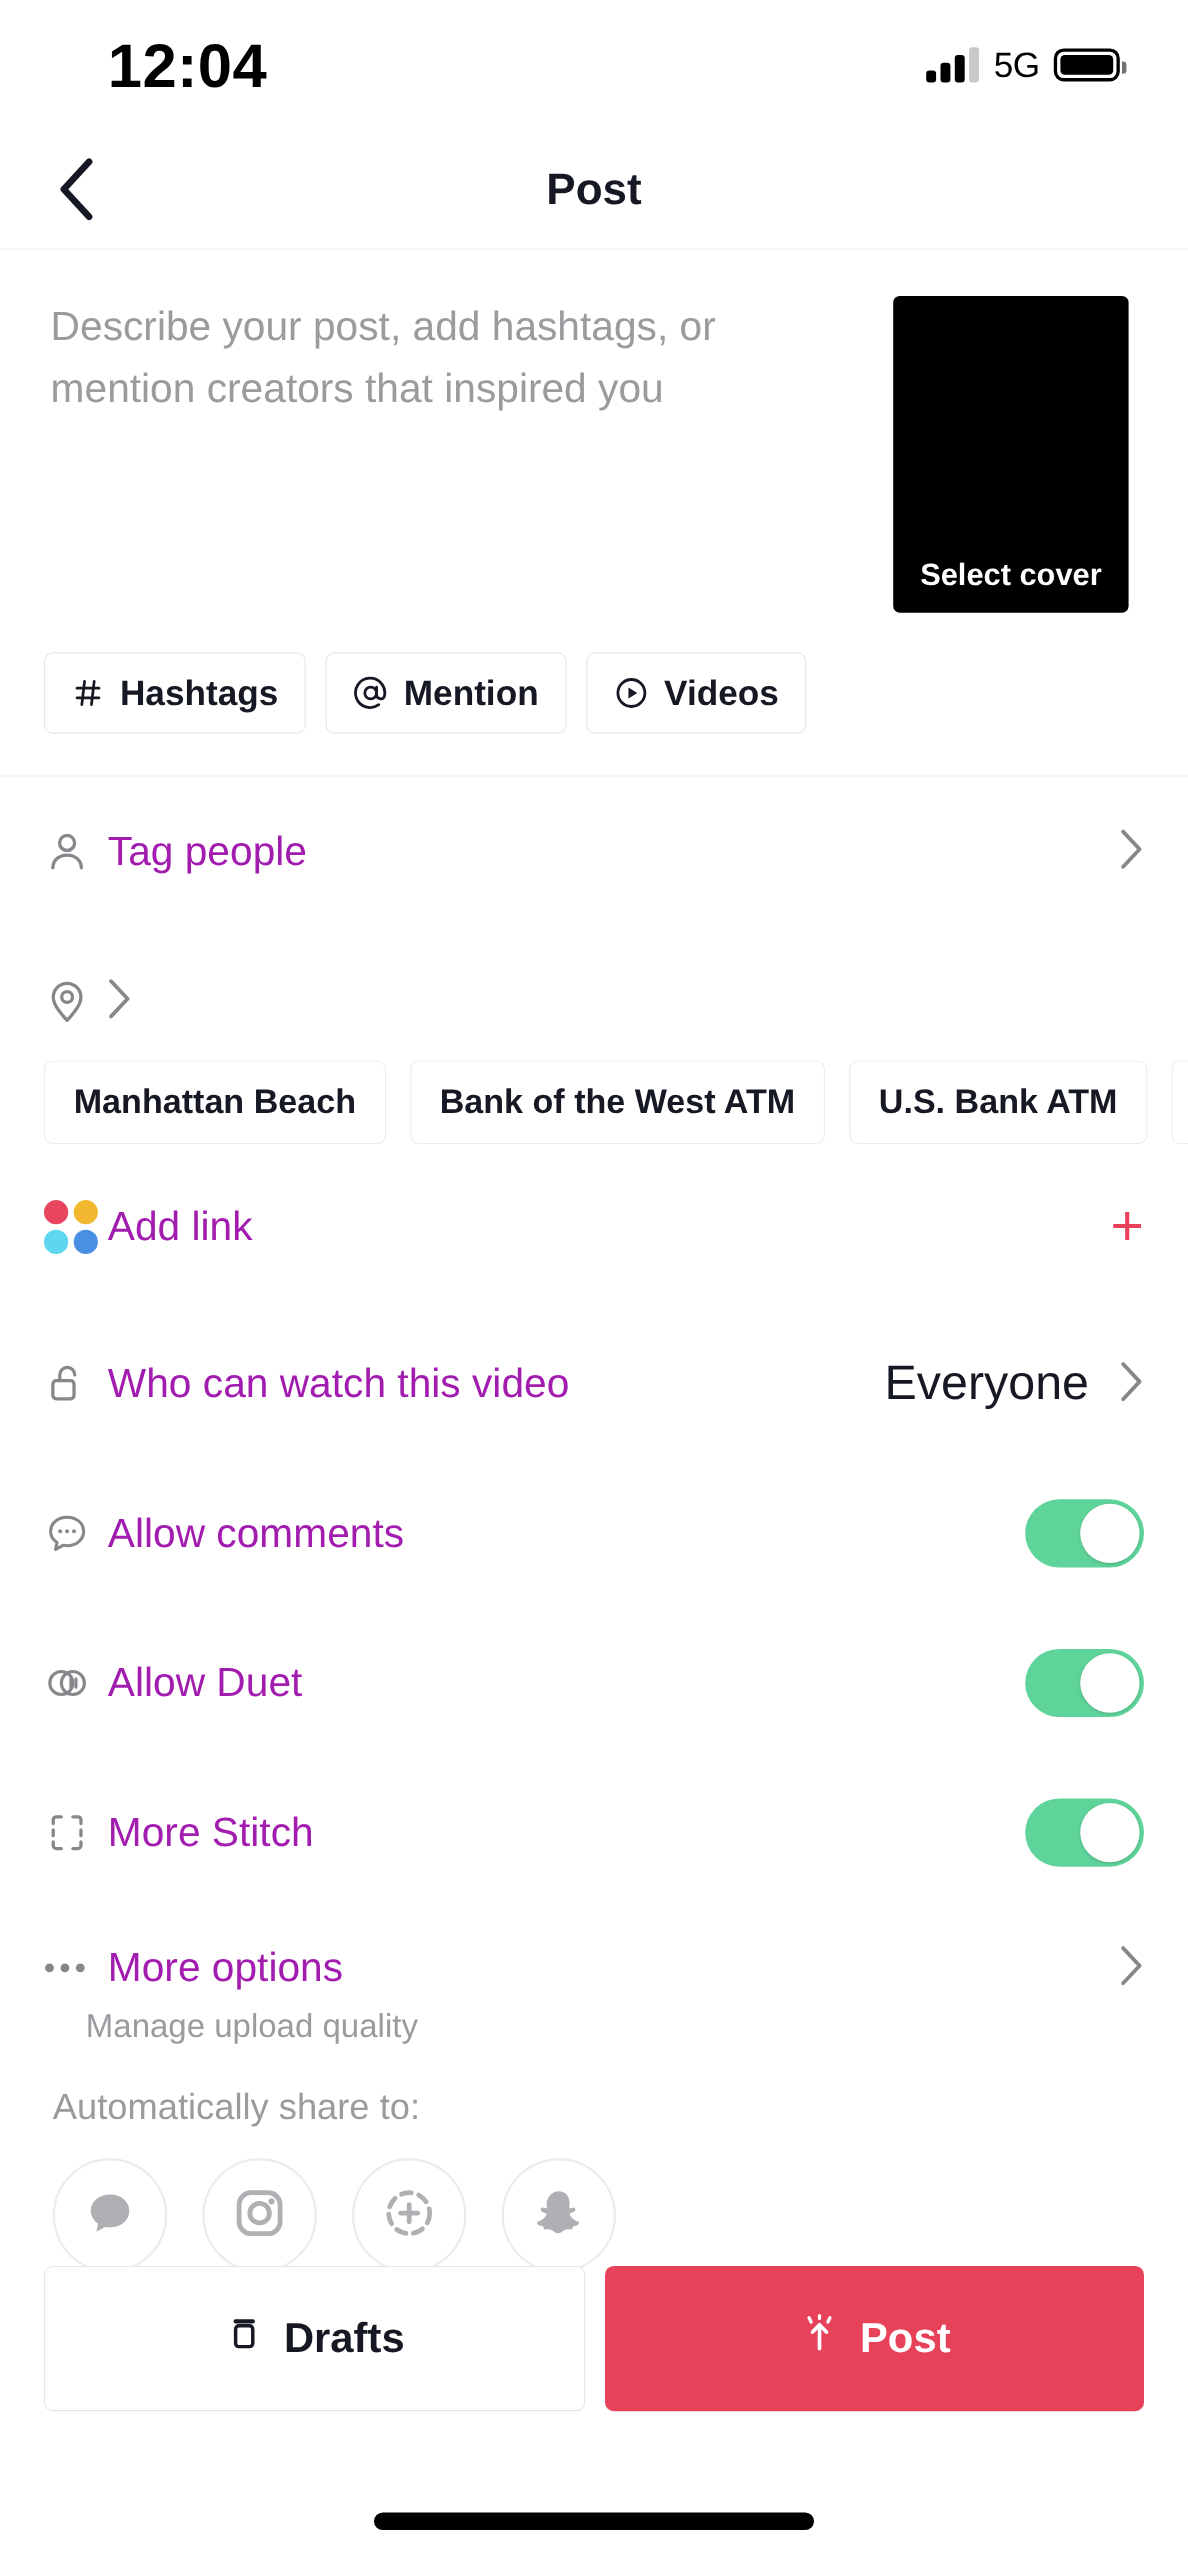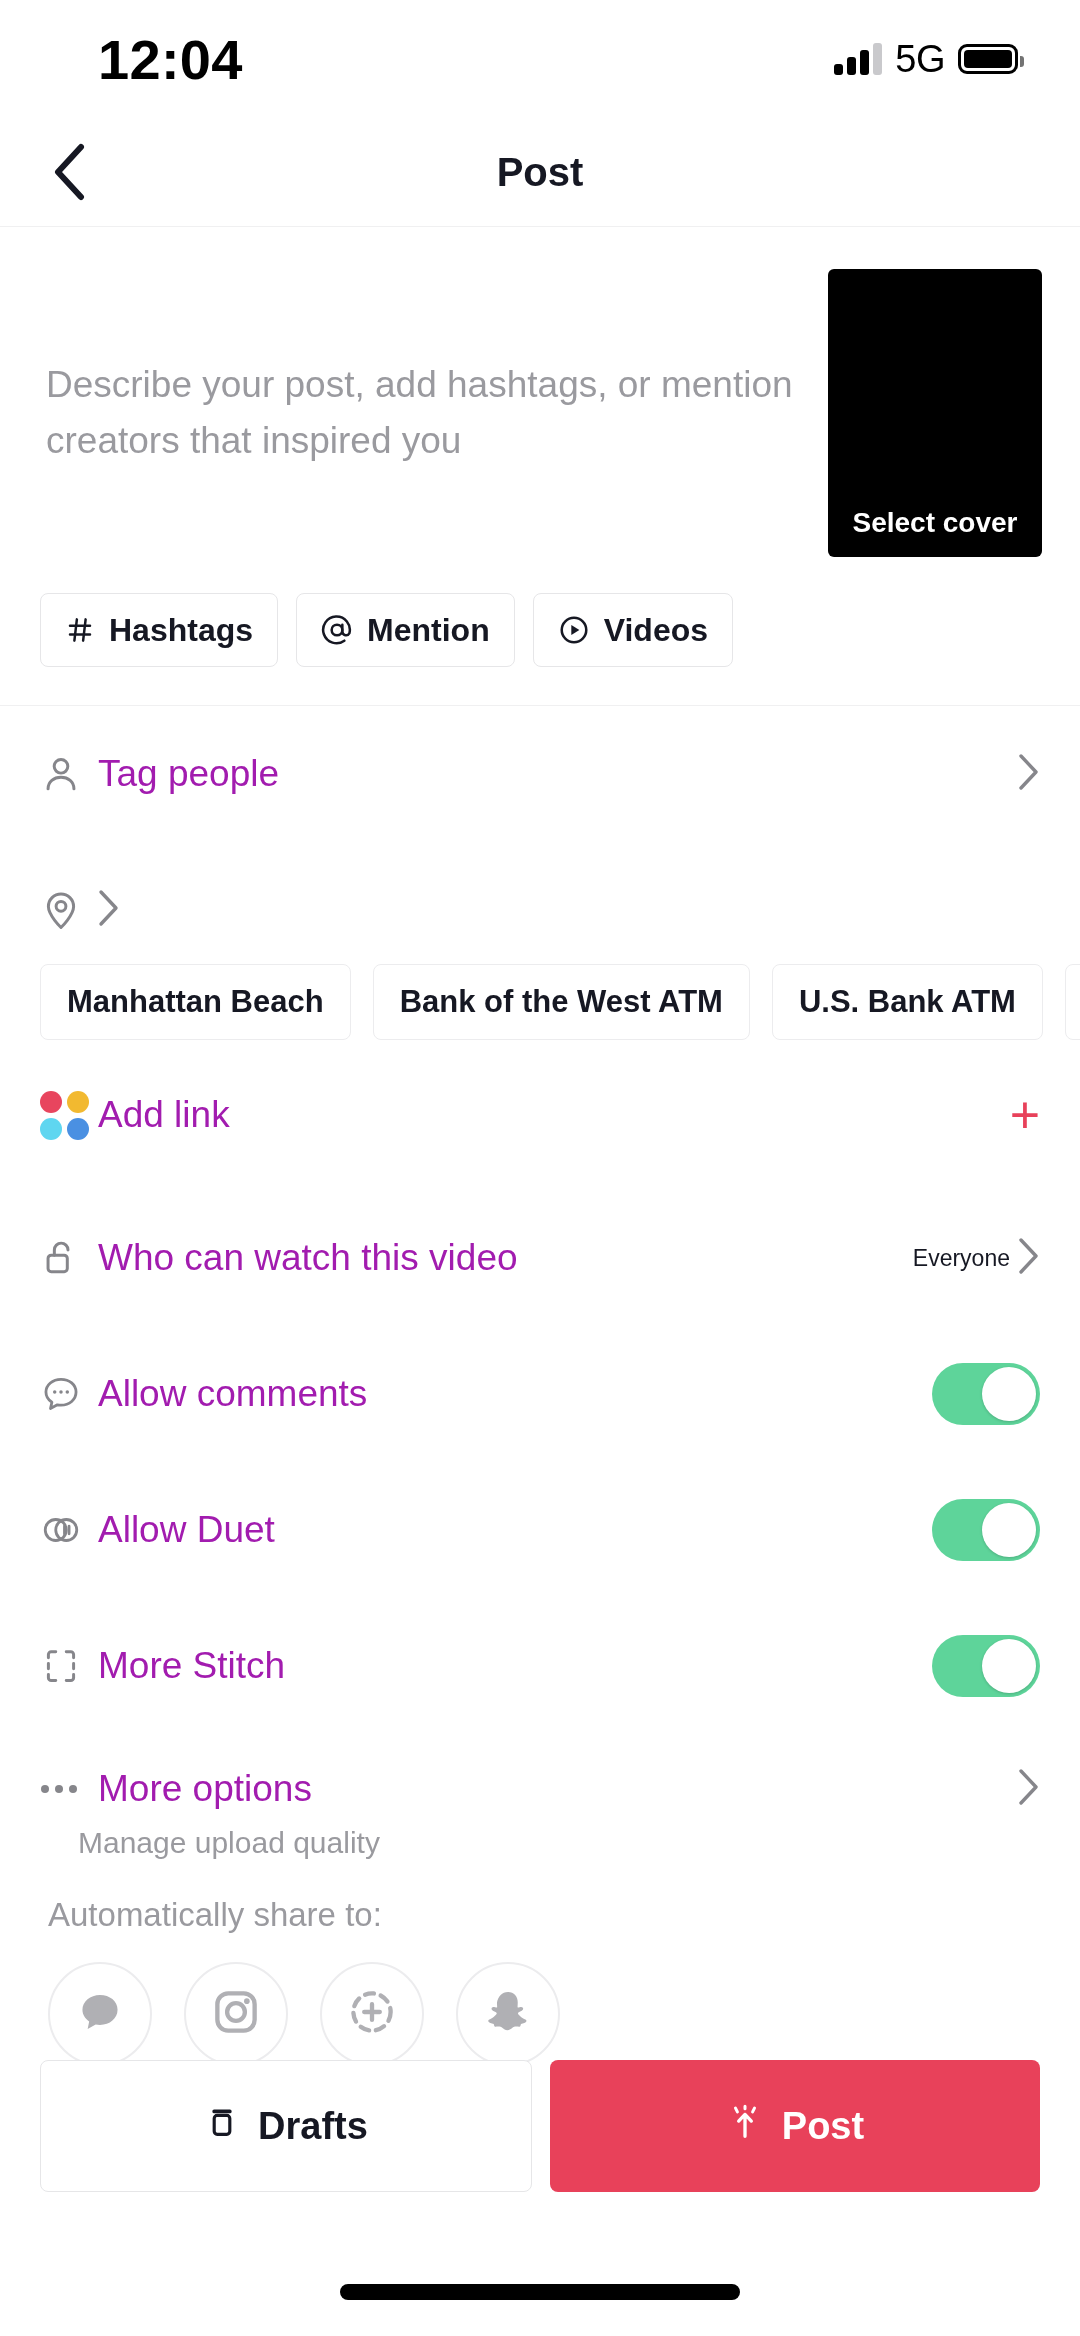--- a/index.html
+++ b/index.html
@@ -46,21 +46,21 @@
     display: block;
     width: 9px;
     background: #000;
     border-radius: 3px;
   }
   .signal i:nth-child(1) { height: 11px; }
   .signal i:nth-child(2) { height: 18px; }
   .signal i:nth-child(3) { height: 25px; }
   .signal i:nth-child(4) { height: 32px; background: #c9c9cc; }
   .net-label {
-    font-size: 38px;
+    font-size: 32px;
     font-weight: 400;
     color: #000;
     letter-spacing: -0.5px;
   }
   .battery {
     position: relative;
     width: 60px;
     height: 30px;
     border: 3px solid #000;
     border-radius: 9px;
@@ -106,23 +106,22 @@
     width: 100%;
     text-align: center;
     font-size: 40px;
     font-weight: 700;
     color: #161823;
   }
 
   
   .composer {
     display: flex;
-    padding: 42px 38px 0 46px;
-    box-sizing: border-box;
-    align-items: center;
+    padding: 42px 54px 0 46px;
+    box-sizing: border-box;
   }
   .composer-text {
     flex: 1;
     padding-right: 28px;
   }
   .composer-placeholder {
     font-size: 37px;
     line-height: 1.52;
     color: #9a9a9f;
     font-weight: 400;
@@ -194,23 +193,23 @@
     justify-content: flex-start;
     flex-shrink: 0;
   }
   .row-label {
     font-size: 37px;
     color: #a21caf;
     flex: 1;
     font-weight: 400;
   }
   .row-value {
-    font-size: 23px;
+    font-size: 44px;
     color: #161823;
-    margin-right: 8px;
+    margin-right: 28px;
   }
   .chevron {
     flex-shrink: 0;
   }
   .row-sub {
     font-size: 30px;
     color: #9a9a9f;
     margin-left: 78px;
     margin-top: -18px;
   }

